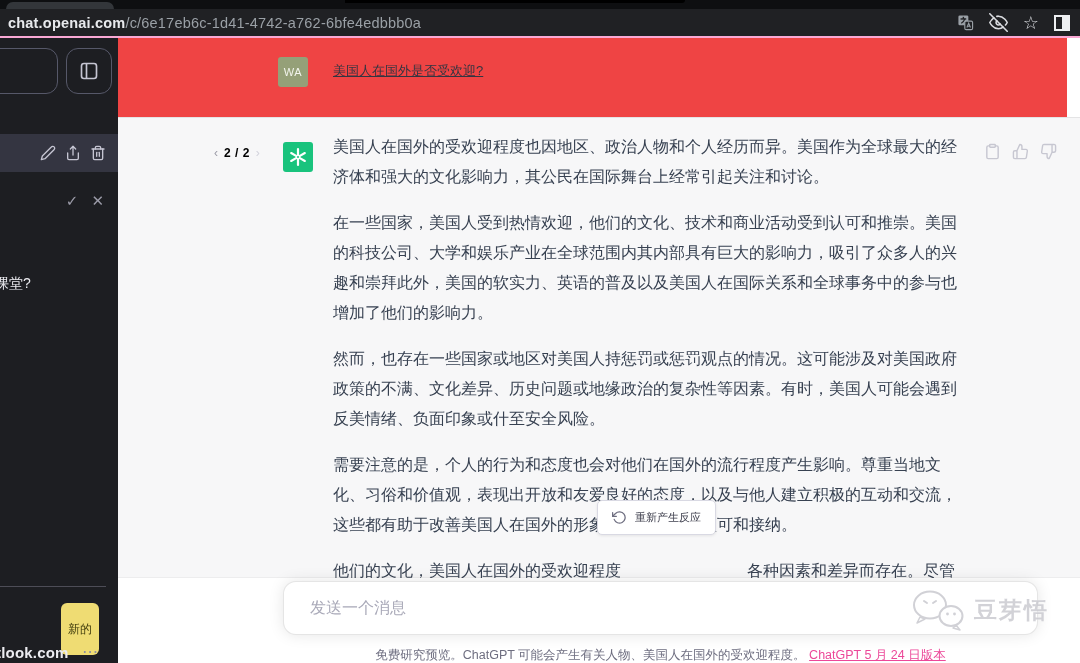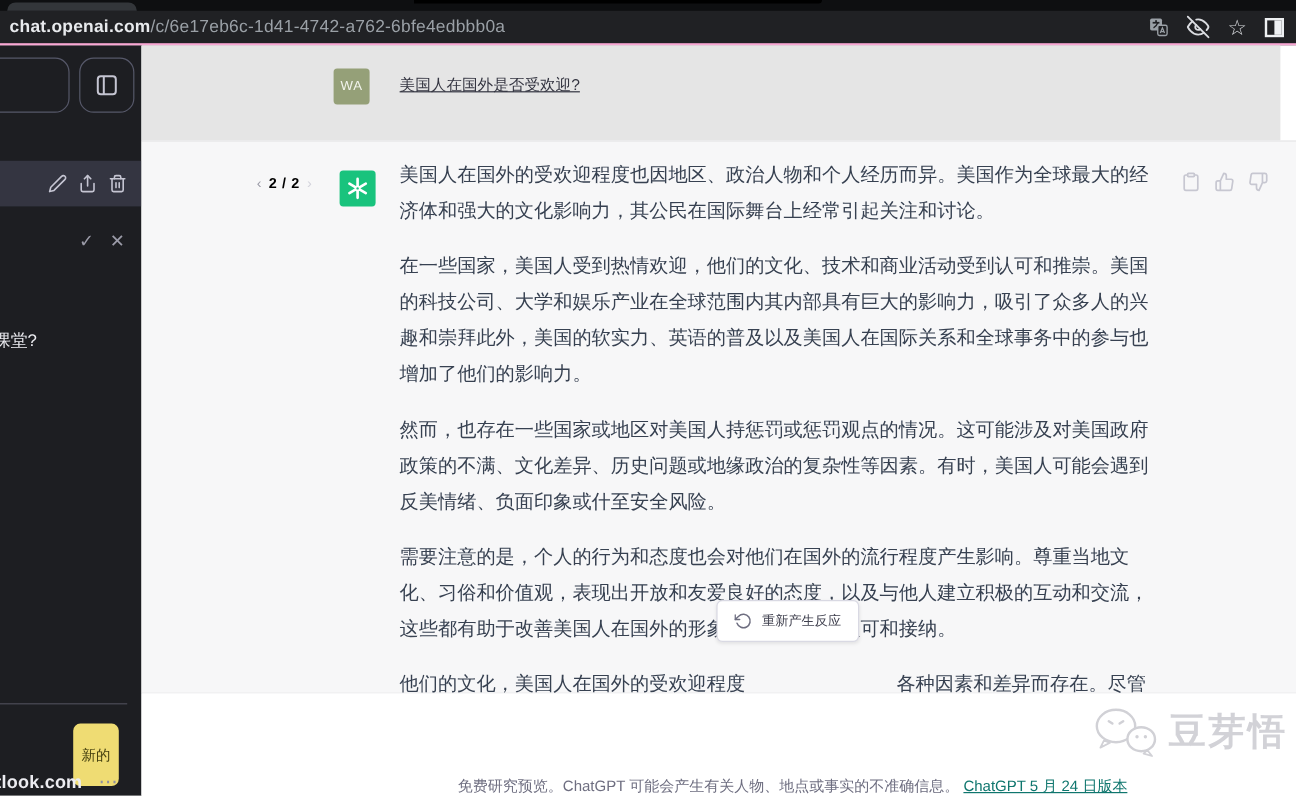--- a/index.html
+++ b/index.html
@@ -42,21 +42,21 @@
   .chat-title-frag { position:absolute; top:237px; left:-5px; font-size:14px; color:#ececf1; white-space:nowrap; }
   .side-divider { position:absolute; top:548px; left:0; width:106px; height:1px; background:#4d4d57; }
   .new-badge { position:absolute; top:565px; left:61px; background:#efdc73; color:#45400f;
     font-size:12px; padding:20px 7px; border-radius:6px; line-height:1; }
   .account-frag { position:absolute; top:606px; left:-4px; font-size:15px; color:#ececf1;
     font-weight:700; white-space:nowrap; letter-spacing:.2px; }
   .side-more { position:absolute; top:604px; left:82px; font-size:16px; color:#8e8ea0; letter-spacing:1px; }
 
   
   .main { position:absolute; top:38px; left:118px; width:962px; height:625px; background:#fff; }
-  .user-row { position:absolute; top:0; left:0; right:13px; height:79px; background:#e5e5e5; }
+  .user-row { position:absolute; top:0; left:0; right:13px; height:79px; background:#ef4444; }
   .assistant-row { position:absolute; top:79px; left:0; right:0; height:461px; background:#f7f7f8;
     border-top:1px solid rgba(0,0,0,.07); border-bottom:1px solid rgba(0,0,0,.04); }
   .avatar { position:absolute; width:30px; height:30px; border-radius:3px;
     display:flex; align-items:center; justify-content:center; }
   .user-avatar { left:160px; top:19px; background:#95a078; color:#f2f4ec; font-size:11px; letter-spacing:.5px; }
   .bot-avatar { left:165px; top:24px; background:#19c37d; }
   .user-msg { position:absolute; left:215px; top:24px; font-size:13px; color:#343541;text-decoration:underline; }
   .ver-nav { position:absolute; left:96px; top:28px; display:flex; align-items:center; gap:6px; font-size:12px; }
   .ver-prev { color:#9b9ba7; cursor:pointer; }
   .ver-count { color:#000000; font-weight:700; letter-spacing:.5px; }
@@ -77,26 +77,26 @@
   .bottom-panel { position:absolute; top:540px; left:0; right:0; bottom:0; background:#fff; }
   .composer { position:absolute; top:3px; left:165px; width:755px; height:54px;
     background:#fff; border:1px solid rgba(0,0,0,.1); border-radius:13px;
     box-shadow:0 0 15px rgba(0,0,0,.10); display:flex; align-items:center; }
   .composer input { flex:1; border:none; outline:none; background:transparent;
     font-size:16px; color:#343541; padding:0 26px;
     font-family:"Liberation Sans","DejaVu Sans",sans-serif; }
   .composer input::placeholder { color:#a9a9b8; }
   .footer-note { position:absolute; top:69px; left:165px; width:755px; text-align:center;
     font-size:12.5px; color:#6e6e80; white-space:nowrap; }
-  .footer-note .link { text-decoration:underline; color:#0f766e; cursor:pointer; }
+  .footer-note .link { text-decoration:underline; color:#ec4899; cursor:pointer; }
 
   
   .watermark { position:absolute; left:908px; top:586px; z-index:9; display:flex;
     align-items:center; gap:6px; color:#c9c9cf; opacity:.85; }
-  .watermark-text { font-size:31px; font-weight:700; letter-spacing:2px;
+  .watermark-text { font-size:23px; font-weight:700; letter-spacing:2px;
     color:#cbcbd1; text-shadow:0 0 1px #ffffff; }
 </style>
 </head>
 <body>
 
 <div class="browser-top">
   <div class="tab-strip">
     <div class="tab-active"></div>
     <div class="tab-ghost"></div>
   </div>
@@ -232,22 +232,25 @@
 
   <button class="regen-btn">
     <svg width="15" height="15" viewBox="0 0 24 24" fill="none" stroke="#6e6e80" stroke-width="2" stroke-linecap="round" stroke-linejoin="round">
       <polyline points="1 4 1 10 7 10"></polyline>
       <path d="M3.51 15a9 9 0 1 0 2.13-9.36L1 10"></path>
     </svg>
     <span>重新产生反应</span>
   </button>
 
   <div class="bottom-panel">
+    <div class="composer">
+      <input type="text" placeholder="发送一个消息" style="">
+    </div>
     <div class="footer-note">
-      <span>免费研究预览。ChatGPT 可能会产生有关人物、地点或事实的不准确信息。</span>
+      <span>免费研究预览。ChatGPT 可能会产生有关人物、美国人在国外的受欢迎程度。</span>
       <span class="link">ChatGPT 5 月 24 日版本</span>
     </div>
   </div>
 </div>
 
 <div class="watermark">
   <svg width="60" height="48" viewBox="0 0 60 48">
     <ellipse cx="22" cy="19" rx="16" ry="13.5" fill="#ffffff" stroke="#c9c9cf" stroke-width="2"></ellipse>
     <path d="M12 31l-3 6 8-4z" fill="#ffffff" stroke="#c9c9cf" stroke-width="1.5" stroke-linejoin="round"></path>
     <path d="M16 15l3 2M28 15l-3 2" stroke="#c9c9cf" stroke-width="2" stroke-linecap="round" fill="none"></path>

